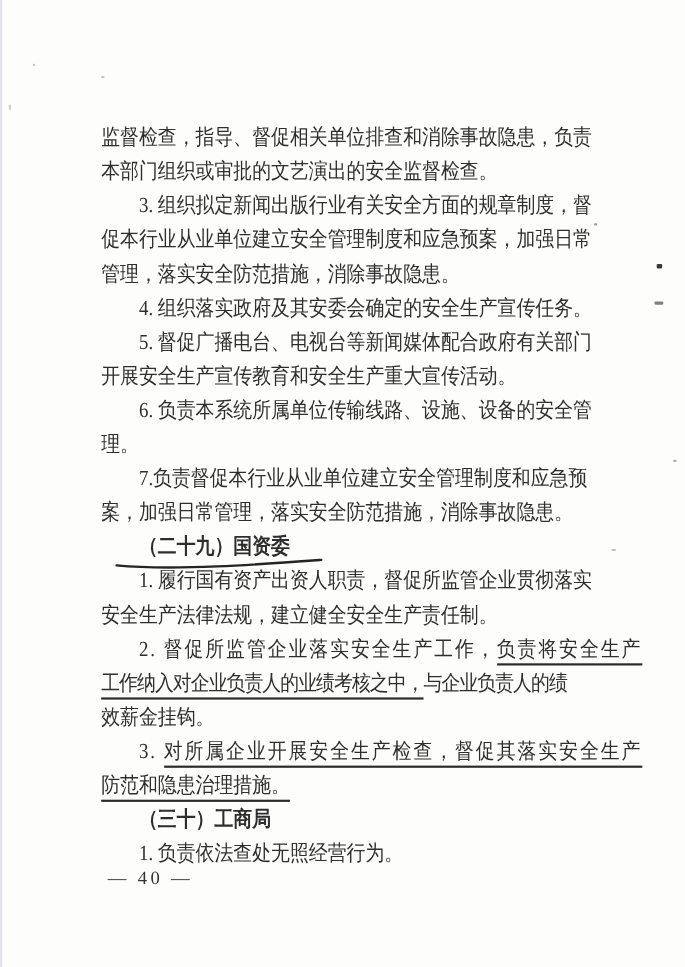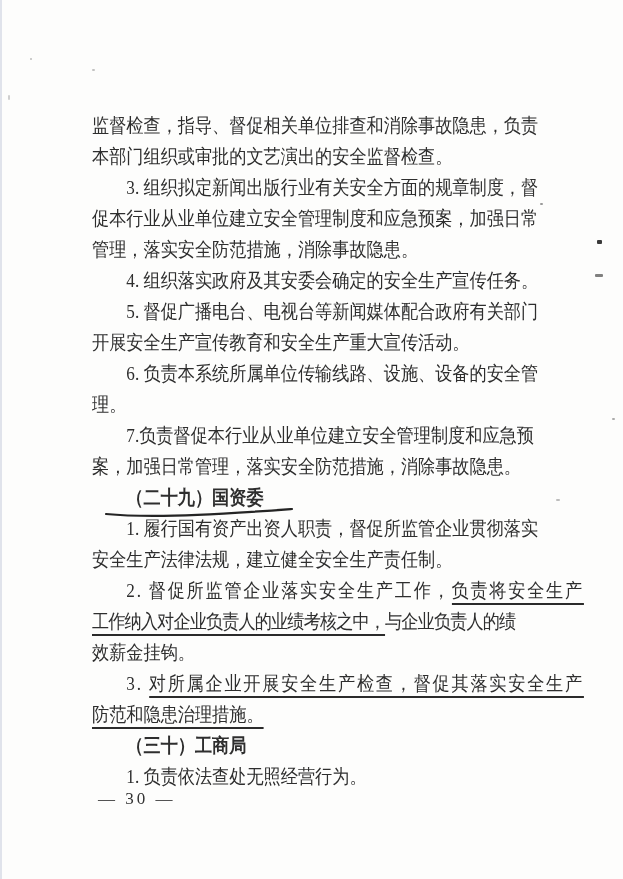--- a/index.html
+++ b/index.html
@@ -77,21 +77,21 @@
     <div class="line indent wide"><span>3. </span><span class="u">对所属企业开展安全生产检查，督促其落实安全生产</span></div>
     <div class="line"><span class="u">防范和隐患治理措施。</span></div>
     <div class="line indent heading"><span>（三十）工商局</span></div>
     <div class="line indent"><span>1. 负责依法查处无照经营行为。</span></div>
   </div>
 
   <svg class="pen-underline" viewBox="0 0 200 18" xmlns="http://www.w3.org/2000/svg">
     <path d="M8 11 C 60 16, 140 10, 194 6" stroke="#242424" stroke-width="2.2" fill="none" stroke-linecap="round"></path>
   </svg>
 
-  <div class="footer">— 30 —</div>
+  <div class="footer">— 40 —</div>
 
   <div class="speck s1"></div>
   <div class="speck s2"></div>
   <div class="speck s3"></div>
   <div class="speck s4"></div>
   <div class="speck s5"></div>
   <div class="speck s6"></div>
   <div class="speck s7"></div>
   <div class="speck s8"></div>
 

